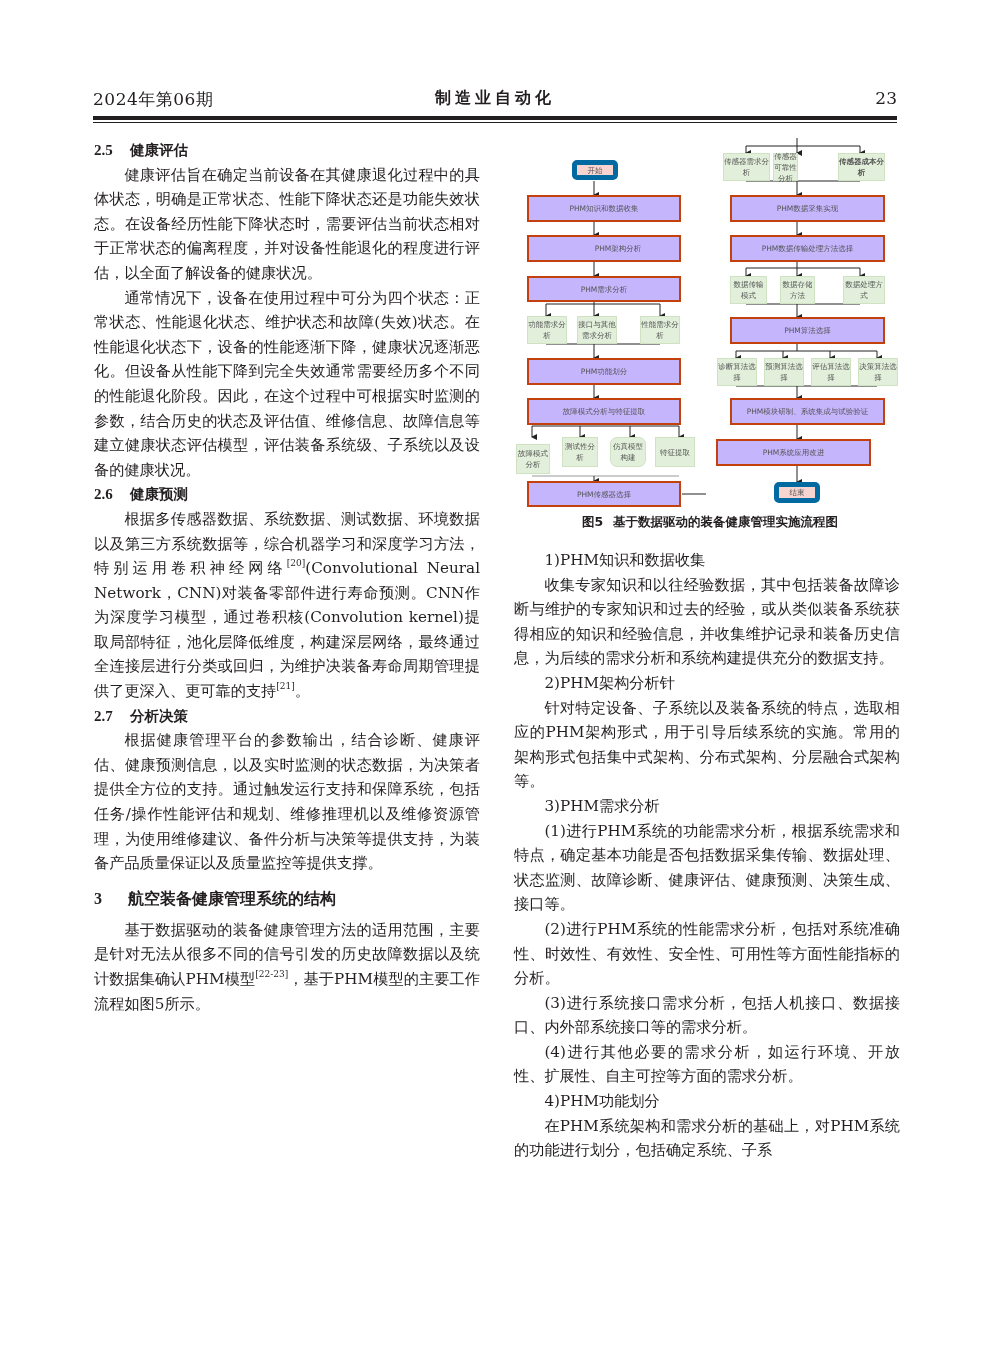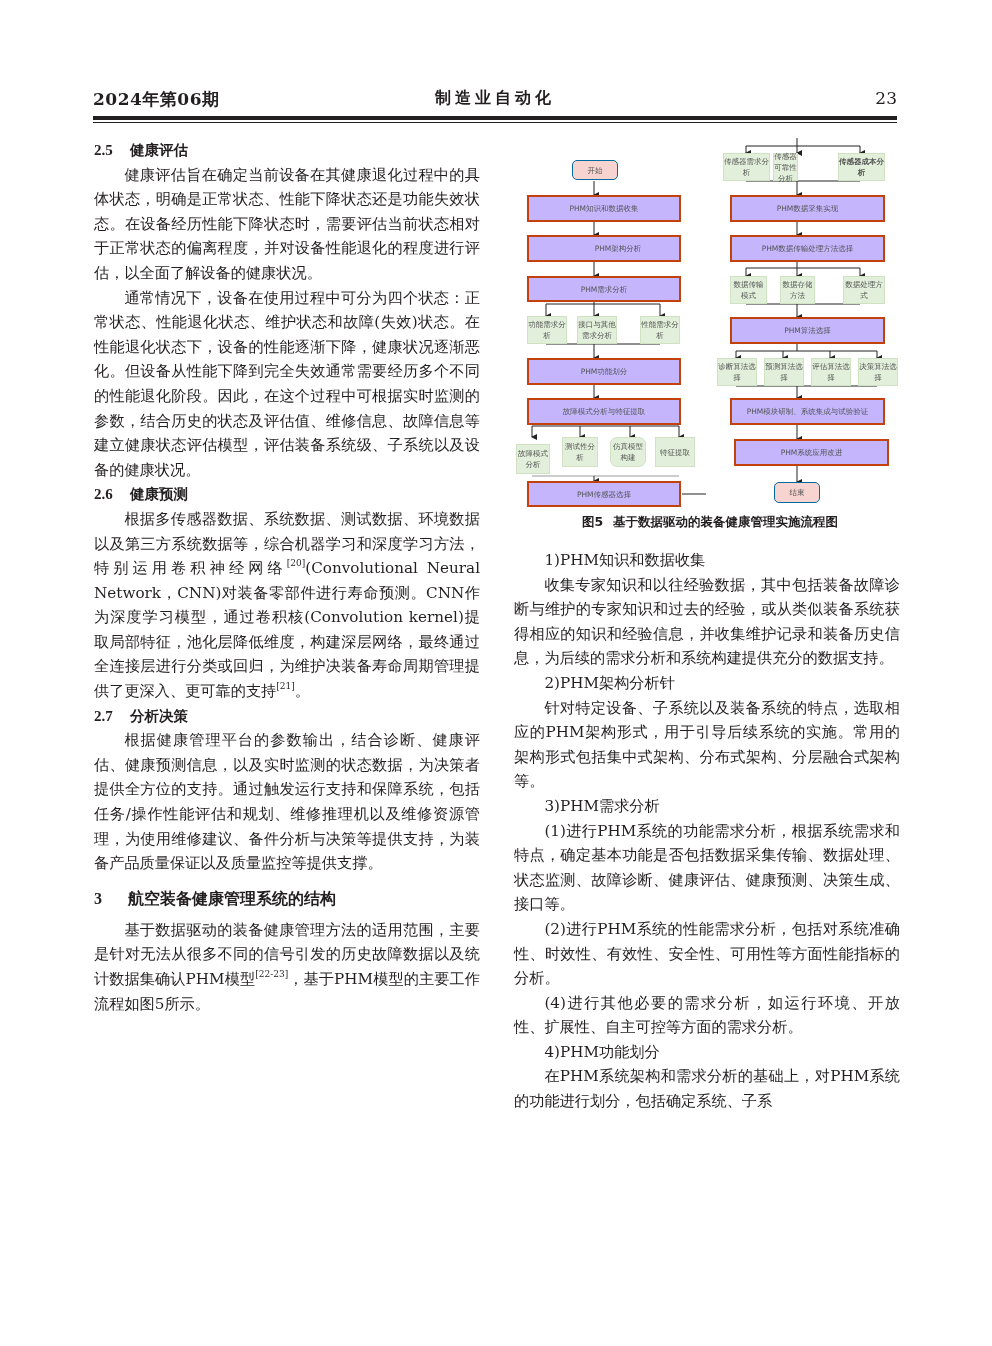--- a/index.html
+++ b/index.html
@@ -1,19 +1,19 @@
 <!DOCTYPE html>
 <html><head>
 <meta charset="utf-8">
 <style>
   html, body { margin: 0; padding: 0; background: #ffffff; }
   body { width: 992px; height: 1346px; position: relative; overflow: hidden;
          font-family: "DejaVu Serif", "Liberation Serif", serif; color: #231f20; }
   .header { position: absolute; left: 93px; top: 86px; width: 804px; height: 30px; }
-  .hdr-left { position: absolute; left: 0; top: 2px; font-size: 17px; font-weight: bold; letter-spacing: 0.5px; }
+  .hdr-left { position: absolute; left: 0; top: 2px; font-size: 17px; font-weight: normal; letter-spacing: 0.5px; }
   .hdr-center { position: absolute; left: 0; right: 0; top: 2px; text-align: center; font-size: 16px; font-weight: bold; letter-spacing: 4px; }
   .hdr-right { position: absolute; right: 0; top: 2px; font-size: 17px; }
   .rule-thick { position: absolute; left: 93px; top: 116px; width: 804px; height: 4px; background: #231f20; }
   .rule-thin { position: absolute; left: 93px; top: 122px; width: 804px; height: 1px; background: #231f20; }
 
   .col { position: absolute; top: 138px; width: 386px; font-size: 15.2px; line-height: 24.6px; }
   .col-left { left: 94px; }
   .col-right { left: 514px; top: 548px; }
   p { margin: 0; text-align: justify; text-indent: 2em; }
   .h2 { font-family: "DejaVu Sans", "Liberation Sans", sans-serif; font-weight: bold; font-size: 14.5px; line-height: 24.6px; margin: 0; }
@@ -23,21 +23,21 @@
   sup { font-size: 9px; line-height: 0; vertical-align: 7px; }
   .sub-head { text-indent: 2em; margin: 0; }
 
   
   .figure { position: absolute; left: 510px; top: 138px; width: 400px; height: 372px; }
   .fig-svg { position: absolute; left: 0; top: 0; }
   .box { position: absolute; display: flex; align-items: center; justify-content: center; text-align: center;
          font-family: "DejaVu Sans", "Liberation Sans", sans-serif; font-size: 7.5px; line-height: 11px; color: #555; box-sizing: border-box; }
   .blue { background: #c4b5fd; border: 2px solid #c2410c; }
   .green { background: #e2efda; border: 1px solid #cfe2c2; }
-  .pink { background: #f8d4d0; border: 1px solid #0369a1; border-radius: 5px; }
+  .pink { background: #f8d4d0; border: 5px solid #0369a1; border-radius: 5px; }
   .caption { position: absolute; left: 510px; top: 514px; width: 400px; text-align: center;
              font-family: "DejaVu Sans", "Liberation Sans", sans-serif; font-weight: bold; font-size: 12.5px; }
   .caption .fig-no { margin-right: 10px; }
 </style>
 </head>
 <body>
 
 <div class="header">
   <span class="hdr-left">2024年第06期</span>
   <span class="hdr-center">制造业自动化</span>
@@ -140,29 +140,30 @@
   <div class="box blue" style="left:220px;top:97px;width:155px;height:27px;">PHM数据传输处理方法选择</div>
   <div class="box green" style="left:220px;top:138px;width:37px;height:28px;">数据传输模式</div>
   <div class="box green" style="left:270px;top:138px;width:35px;height:28px;">数据存储方法</div>
   <div class="box green" style="left:333px;top:138px;width:42px;height:28px;">数据处理方式</div>
   <div class="box blue" style="left:220px;top:179px;width:155px;height:27px;">PHM算法选择</div>
   <div class="box green" style="left:207px;top:220px;width:40px;height:28px;">诊断算法选择</div>
   <div class="box green" style="left:254px;top:220px;width:40px;height:28px;">预测算法选择</div>
   <div class="box green" style="left:301px;top:220px;width:40px;height:28px;">评估算法选择</div>
   <div class="box green" style="left:348px;top:220px;width:40px;height:28px;">决策算法选择</div>
   <div class="box blue" style="left:220px;top:260px;width:155px;height:27px;">PHM模块研制、系统集成与试验验证</div>
-  <div class="box blue" style="left:224px;top:301px;width:155px;height:27px;">PHM系统应用改进</div>
+  <div class="box blue" style="left:206px;top:301px;width:155px;height:27px;">PHM系统应用改进</div>
   <div class="box pink" style="left:264px;top:344px;width:46px;height:21px;">结束</div>
 </div>
 <div class="caption"><span class="fig-no">图5</span><span>基于数据驱动的装备健康管理实施流程图</span></div>
 
 <div class="col col-right">
   <p class="sub-head">1)PHM知识和数据收集</p>
   <p>收集专家知识和以往经验数据，其中包括装备故障诊断与维护的专家知识和过去的经验，或从类似装备系统获得相应的知识和经验信息，并收集维护记录和装备历史信息，为后续的需求分析和系统构建提供充分的数据支持。</p>
   <p class="sub-head">2)PHM架构分析针</p>
   <p>针对特定设备、子系统以及装备系统的特点，选取相应的PHM架构形式，用于引导后续系统的实施。常用的架构形式包括集中式架构、分布式架构、分层融合式架构等。</p>
   <p class="sub-head">3)PHM需求分析</p>
   <p>(1)进行PHM系统的功能需求分析，根据系统需求和特点，确定基本功能是否包括数据采集传输、数据处理、状态监测、故障诊断、健康评估、健康预测、决策生成、接口等。</p>
   <p>(2)进行PHM系统的性能需求分析，包括对系统准确性、时效性、有效性、安全性、可用性等方面性能指标的分析。</p>
+  <p>(3)进行系统接口需求分析，包括人机接口、数据接口、内外部系统接口等的需求分析。</p>
   <p>(4)进行其他必要的需求分析，如运行环境、开放性、扩展性、自主可控等方面的需求分析。</p>
   <p class="sub-head">4)PHM功能划分</p>
   <p>在PHM系统架构和需求分析的基础上，对PHM系统的功能进行划分，包括确定系统、子系</p>
 </div>
 
 </body></html>

